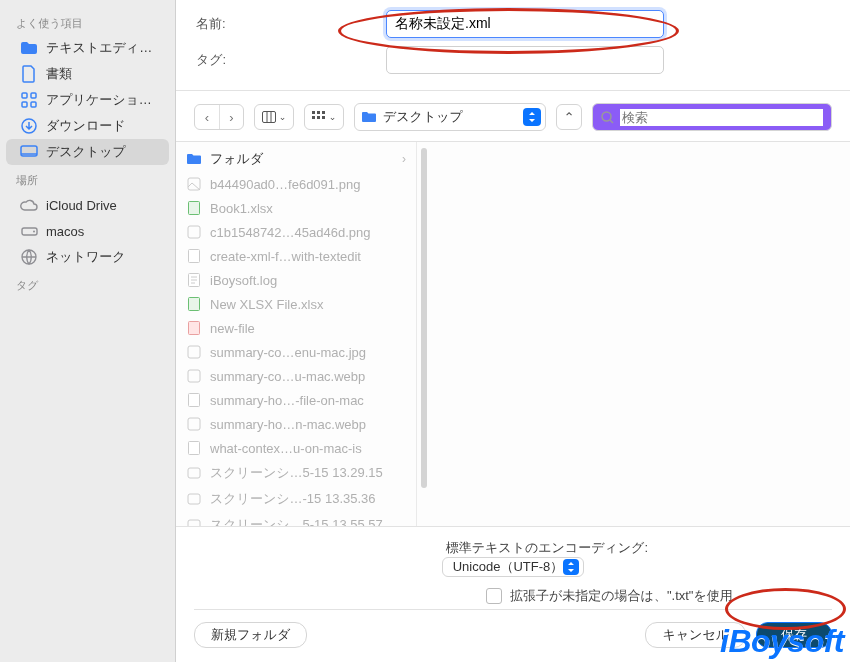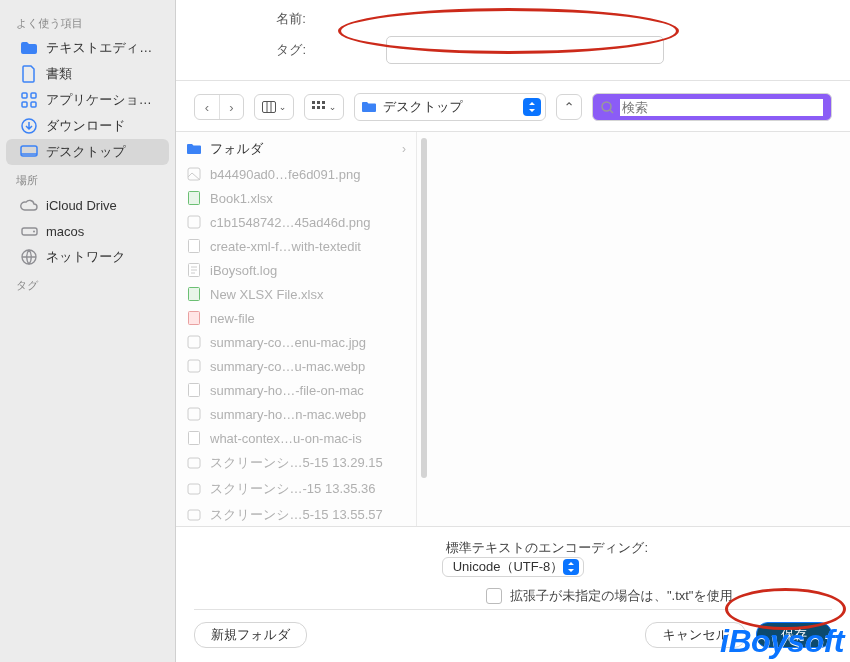--- a/index.html
+++ b/index.html
@@ -69,21 +69,21 @@
 .top-area {
   padding: 10px 20px 6px 20px;
 }
 .row {
   display: flex;
   align-items: center;
   margin-bottom: 8px;
 }
 .lbl {
   width: 190px;
-  text-align: center;
+  text-align: left;
   color: #555;
   padding-right: 0;
   font-size: 13px;
 }
 .name-input {
   flex: 0 0 260px;
   height: 22px;
   border: 1.5px solid #4b87ff;
   border-radius: 5px;
   padding: 2px 8px;
@@ -433,20 +433,21 @@
       </div>
 
       <div class="sb-heading">タグ</div>
     </div>
 
     <div class="main">
 
       <div class="top-area">
         <div class="row">
           <div class="lbl">名前:</div>
+          <input class="name-input" value="名称未設定.xml" style="">
         </div>
         <div class="row">
           <div class="lbl">タグ:</div>
           <input class="tag-input" value="" style="">
         </div>
       </div>
 
       <div class="divider"></div>
 
       <div class="toolbar">

